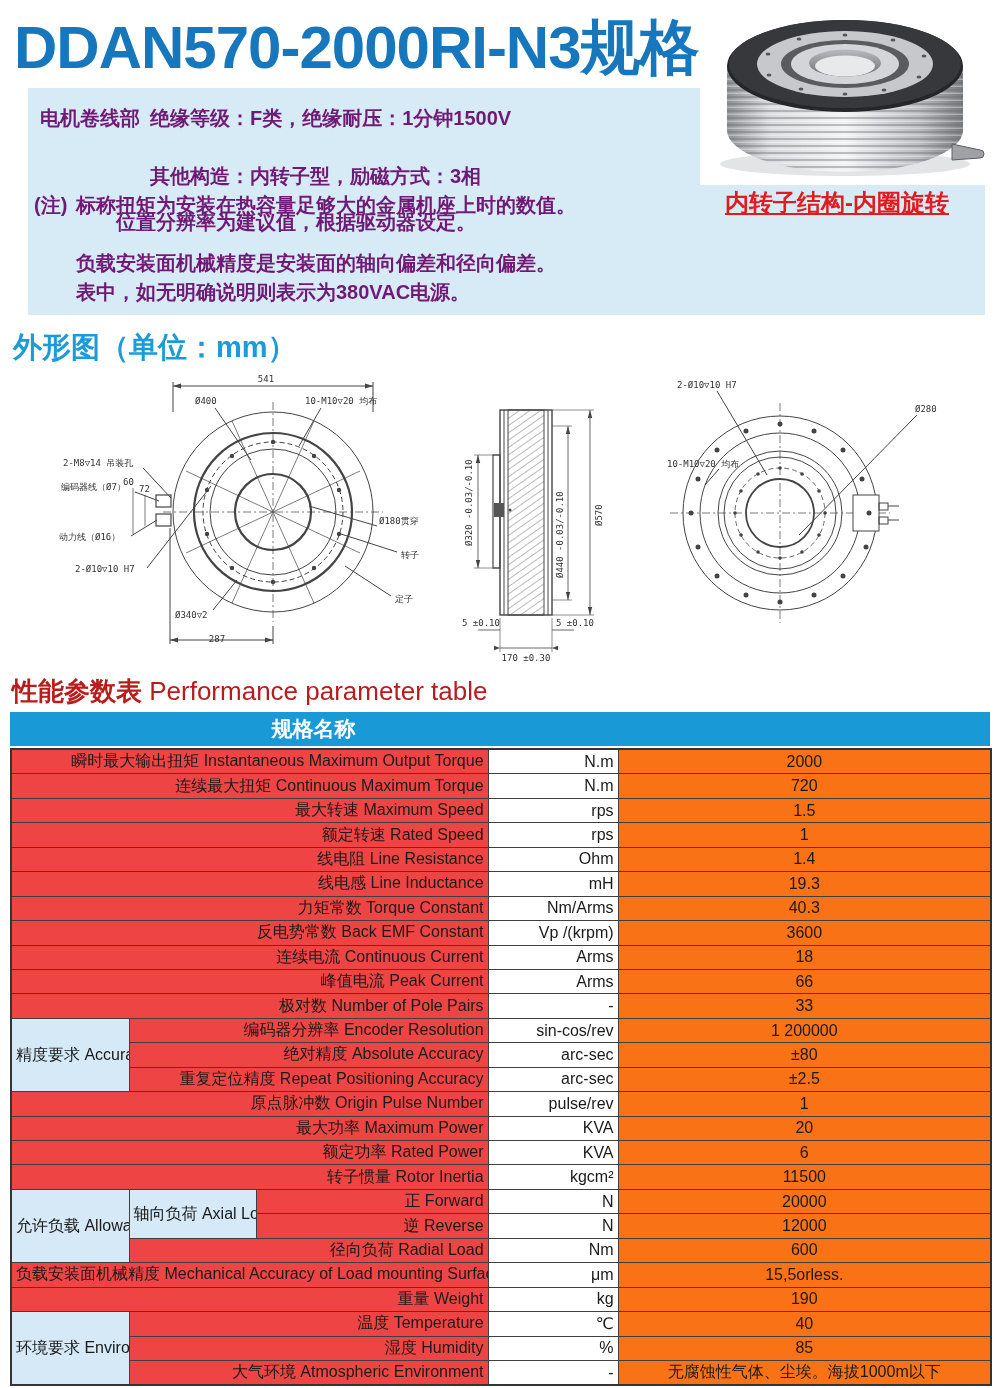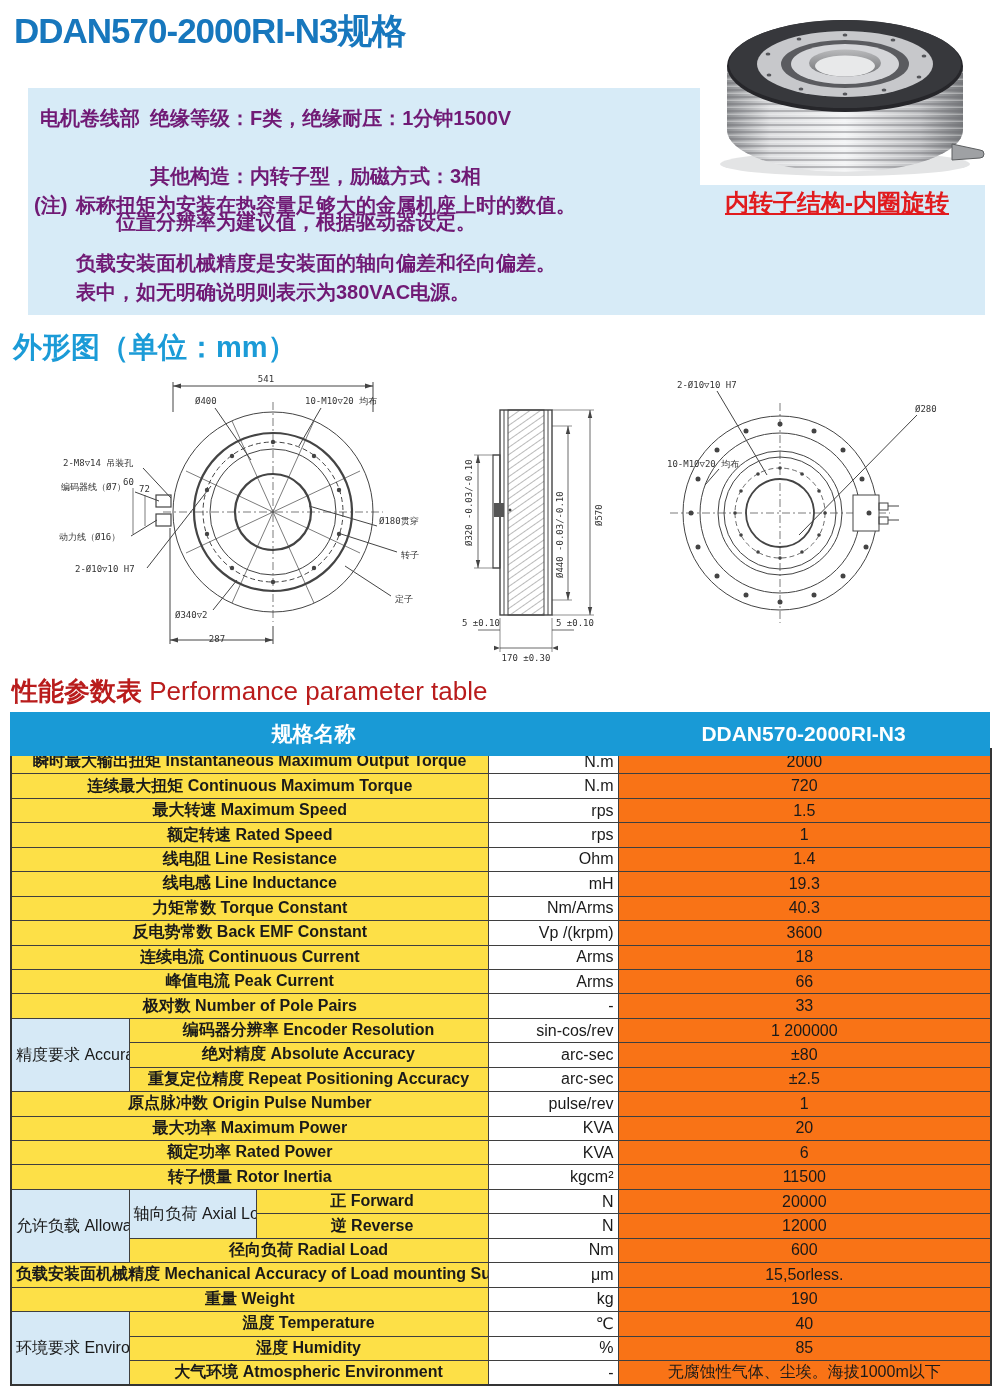--- a/index.html
+++ b/index.html
@@ -4,50 +4,50 @@
 <style>
   html,body{margin:0;padding:0;}
   body{
     width:1000px;height:1388px;position:relative;background:#ffffff;
     font-family:"Liberation Sans","DejaVu Sans",sans-serif;color:#1a1a1a;
     overflow:hidden;
   }
   .abs{position:absolute;}
   
   #page-title{
-    left:14px;top:8px;font-size:35px;font-weight:bold;color:#1777bd;
+    left:14px;top:8px;font-size:60px;font-weight:bold;color:#1777bd;
     letter-spacing:-1px;white-space:nowrap;
   }
   
   #info-box{left:28px;top:88px;width:957px;height:227px;background:#d7ebf7;}
   .info-line{position:absolute;font-size:20px;font-weight:bold;line-height:24px;white-space:nowrap;color:#701a75;}
   
   #photo-wrap{left:700px;top:4px;width:290px;height:181px;background:#ffffff;z-index:3;}
   #photo-caption{left:692px;top:187px;width:290px;text-align:center;font-size:24px;font-weight:bold;color:#e11b1e;z-index:3;white-space:nowrap;text-decoration:underline;}
   
   #outline-title{left:13px;top:328px;font-size:29px;font-weight:bold;color:#1b9bd7;white-space:nowrap;}
   #perf-title{left:12px;top:674px;font-size:26px;color:#b91c1c;white-space:nowrap;}
   #perf-title .zh{font-weight:bold;}
   
   .drw{position:absolute;}
   .drw text{fill:#333;font-size:9px;font-family:"DejaVu Sans Mono","Liberation Mono",monospace;}
   
   #tbl-header{
-    left:10px;top:712px;width:980px;height:44px;background:#199ad6;color:#fff;
+    left:10px;top:712px;width:980px;height:34px;background:#199ad6;color:#fff;
     display:flex;align-items:center;font-weight:bold;font-size:21px;z-index:2;
   }
   #tbl-header .h1{width:607px;text-align:center;}
   #tbl-header .h2{width:373px;text-align:center;}
   #perf-table{left:10px;top:748px;border-collapse:collapse;table-layout:fixed;width:980px;}
   #perf-table td{
     border:1px solid #3f3f3f;height:23.45px;padding:0 4px;font-size:16px;
     overflow:hidden;white-space:nowrap;
   }
   #perf-table{border:2px solid #343434;}
-  td.lbl{background:#fde047;text-align:center;font-weight:bold;}
+  td.lbl{background:#ef4444;text-align:right;}
   td.grp{background:#d6e9f6;text-align:center;white-space:pre-line;line-height:1.12;font-size:15.5px;}
   td.unit{background:#fff;text-align:right;}
   td.val{background:#f97316;text-align:center;}
   td.small{font-size:13.5px;}
 </style>
 </head>
 <body>
 
 <div class="abs" id="page-title">DDAN570-2000RI-N3规格</div>
 
@@ -285,21 +285,20 @@
   </g>
   <text x="12" y="13">2-Ø10▽10 H7</text>
   <text x="250" y="37">Ø280</text>
   <text x="2" y="92">10-M10▽20 均布</text>
 </svg>
 
 <div class="abs" id="perf-title"><span class="zh">性能参数表</span><span> Performance parameter table</span></div>
 
 <div class="abs" id="tbl-header">
   <span class="h1">规格名称</span>
-  <span class="h2">DDAN570-2000RI-N3</span>
 </div>
 
 <table class="abs" id="perf-table">
   <colgroup>
       <col style="width:118px">
       <col style="width:127px">
       <col style="width:232px">
       <col style="width:130px">
       <col style="width:373px">
     </colgroup>

